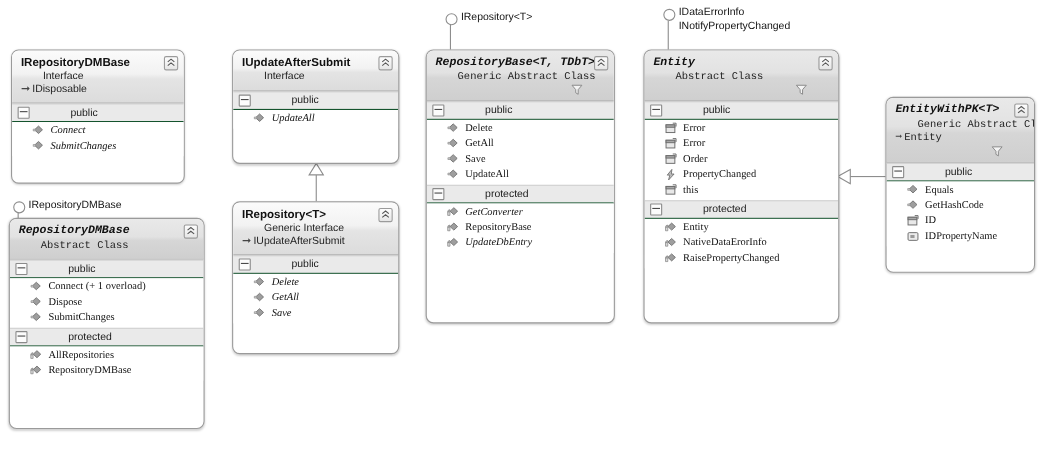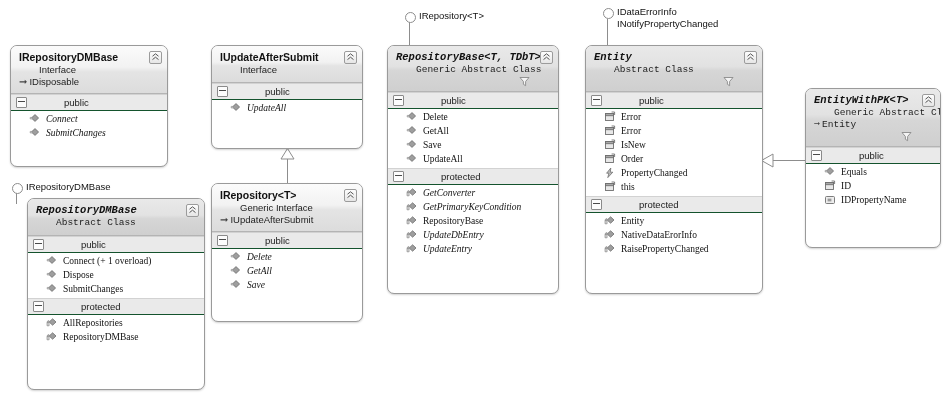--- a/index.html
+++ b/index.html
@@ -162,21 +162,21 @@
           <svg class="mi" viewBox="0 0 12 12">
               <path d="M6 1.6 L9.6 5 L6 8.4 L2.4 5 Z" fill="#9e9e9e" stroke="#6f6f6f" stroke-width=".8"></path>
               <path d="M1.2 4.4 h2.2 v1.6 h-2.2 z" fill="#d0d0d0" stroke="#8a8a8a" stroke-width=".6"></path>
             </svg>
           <span class="mtxt ital">SubmitChanges</span>
         </div>
       </div>
     </div>
   </div>
 
-  <div class="cbox" style="left:27px;top:198px;width:178px;height:192px;">
+  <div class="cbox" style="left:8px;top:198px;width:178px;height:192px;">
     <div class="chead grey" style="padding-bottom:6px;">
       <div class="ctitle ital">RepositoryDMBase</div>
       <div class="cstereo">Abstract Class</div>
       <div class="chev">
         <svg width="9" height="9" viewBox="0 0 9 9">
             <path d="M1.5 3.2 L4.5 0.8 L7.5 3.2 M1.5 6.6 L4.5 4.2 L7.5 6.6" stroke="#555" stroke-width="1" fill="none"></path>
           </svg>
       </div>
     </div>
     <div class="compart">
@@ -363,45 +363,29 @@
               <path d="M1 5.6 h2.1 v3.2 h-2.1 z" fill="#d8d8d8" stroke="#7c7c7c" stroke-width=".6"></path>
             </svg>
           <span class="mtxt ital">GetConverter</span>
         </div>
         <div class="member">
           <svg class="mi" viewBox="0 0 12 12">
               <path d="M6.6 1.8 L10 5 L6.6 8.2 L3.2 5 Z" fill="#9e9e9e" stroke="#6f6f6f" stroke-width=".8"></path>
               <path d="M1 5.6 a2 2 0 0 1 2-2 v1.2 a.9 .9 0 0 0 -.9 .9 z" fill="#c8c8c8" stroke="#7c7c7c" stroke-width=".6"></path>
               <path d="M1 5.6 h2.1 v3.2 h-2.1 z" fill="#d8d8d8" stroke="#7c7c7c" stroke-width=".6"></path>
             </svg>
-          <span class="mtxt ital">GetPrimaryKeyCondition</span>
-        </div>
-        <div class="member">
-          <svg class="mi" viewBox="0 0 12 12">
-              <path d="M6.6 1.8 L10 5 L6.6 8.2 L3.2 5 Z" fill="#9e9e9e" stroke="#6f6f6f" stroke-width=".8"></path>
-              <path d="M1 5.6 a2 2 0 0 1 2-2 v1.2 a.9 .9 0 0 0 -.9 .9 z" fill="#c8c8c8" stroke="#7c7c7c" stroke-width=".6"></path>
-              <path d="M1 5.6 h2.1 v3.2 h-2.1 z" fill="#d8d8d8" stroke="#7c7c7c" stroke-width=".6"></path>
-            </svg>
           <span class="mtxt">RepositoryBase</span>
         </div>
         <div class="member">
           <svg class="mi" viewBox="0 0 12 12">
               <path d="M6.6 1.8 L10 5 L6.6 8.2 L3.2 5 Z" fill="#9e9e9e" stroke="#6f6f6f" stroke-width=".8"></path>
               <path d="M1 5.6 a2 2 0 0 1 2-2 v1.2 a.9 .9 0 0 0 -.9 .9 z" fill="#c8c8c8" stroke="#7c7c7c" stroke-width=".6"></path>
               <path d="M1 5.6 h2.1 v3.2 h-2.1 z" fill="#d8d8d8" stroke="#7c7c7c" stroke-width=".6"></path>
             </svg>
           <span class="mtxt ital">UpdateDbEntry</span>
-        </div>
-        <div class="member">
-          <svg class="mi" viewBox="0 0 12 12">
-              <path d="M6.6 1.8 L10 5 L6.6 8.2 L3.2 5 Z" fill="#9e9e9e" stroke="#6f6f6f" stroke-width=".8"></path>
-              <path d="M1 5.6 a2 2 0 0 1 2-2 v1.2 a.9 .9 0 0 0 -.9 .9 z" fill="#c8c8c8" stroke="#7c7c7c" stroke-width=".6"></path>
-              <path d="M1 5.6 h2.1 v3.2 h-2.1 z" fill="#d8d8d8" stroke="#7c7c7c" stroke-width=".6"></path>
-            </svg>
-          <span class="mtxt ital">UpdateEntry</span>
         </div>
       </div>
     </div>
   </div>
 
   <div class="cbox" style="left:585px;top:45px;width:178px;height:249px;">
     <div class="chead grey" style="padding-bottom:2px;">
       <div class="ctitle ital">Entity</div>
       <div class="cstereo">Abstract Class</div>
       <div class="funnelrow">
@@ -429,28 +413,20 @@
             </svg>
           <span class="mtxt">Error</span>
         </div>
         <div class="member">
           <svg class="mi" viewBox="0 0 12 12">
               <rect x="1.5" y="2.5" width="8" height="7" fill="#e8e8e8" stroke="#6f6f6f" stroke-width=".9"></rect>
               <rect x="1.5" y="2.5" width="8" height="2.2" fill="#a8a8a8" stroke="#6f6f6f" stroke-width=".9"></rect>
               <path d="M7.6 1 h3 v3" stroke="#6f6f6f" stroke-width=".9" fill="none"></path>
             </svg>
           <span class="mtxt">Error</span>
-        </div>
-        <div class="member">
-          <svg class="mi" viewBox="0 0 12 12">
-              <rect x="1.5" y="2.5" width="8" height="7" fill="#e8e8e8" stroke="#6f6f6f" stroke-width=".9"></rect>
-              <rect x="1.5" y="2.5" width="8" height="2.2" fill="#a8a8a8" stroke="#6f6f6f" stroke-width=".9"></rect>
-              <path d="M7.6 1 h3 v3" stroke="#6f6f6f" stroke-width=".9" fill="none"></path>
-            </svg>
-          <span class="mtxt">IsNew</span>
         </div>
         <div class="member">
           <svg class="mi" viewBox="0 0 12 12">
               <rect x="1.5" y="2.5" width="8" height="7" fill="#e8e8e8" stroke="#6f6f6f" stroke-width=".9"></rect>
               <rect x="1.5" y="2.5" width="8" height="2.2" fill="#a8a8a8" stroke="#6f6f6f" stroke-width=".9"></rect>
               <path d="M7.6 1 h3 v3" stroke="#6f6f6f" stroke-width=".9" fill="none"></path>
             </svg>
           <span class="mtxt">Order</span>
         </div>
         <div class="member">
@@ -525,20 +501,27 @@
       <div class="members">
         <div class="member">
           <svg class="mi" viewBox="0 0 12 12">
               <path d="M6 1.6 L9.6 5 L6 8.4 L2.4 5 Z" fill="#9e9e9e" stroke="#6f6f6f" stroke-width=".8"></path>
               <path d="M1.2 4.4 h2.2 v1.6 h-2.2 z" fill="#d0d0d0" stroke="#8a8a8a" stroke-width=".6"></path>
             </svg>
           <span class="mtxt">Equals</span>
         </div>
         <div class="member">
           <svg class="mi" viewBox="0 0 12 12">
+              <path d="M6 1.6 L9.6 5 L6 8.4 L2.4 5 Z" fill="#9e9e9e" stroke="#6f6f6f" stroke-width=".8"></path>
+              <path d="M1.2 4.4 h2.2 v1.6 h-2.2 z" fill="#d0d0d0" stroke="#8a8a8a" stroke-width=".6"></path>
+            </svg>
+          <span class="mtxt">GetHashCode</span>
+        </div>
+        <div class="member">
+          <svg class="mi" viewBox="0 0 12 12">
               <rect x="1.5" y="2.5" width="8" height="7" fill="#e8e8e8" stroke="#6f6f6f" stroke-width=".9"></rect>
               <rect x="1.5" y="2.5" width="8" height="2.2" fill="#a8a8a8" stroke="#6f6f6f" stroke-width=".9"></rect>
               <path d="M7.6 1 h3 v3" stroke="#6f6f6f" stroke-width=".9" fill="none"></path>
             </svg>
           <span class="mtxt">ID</span>
         </div>
         <div class="member">
           <svg class="mi" viewBox="0 0 12 12">
               <rect x="1.5" y="2.5" width="9" height="7" fill="#ededed" stroke="#6f6f6f" stroke-width=".9" rx="1"></rect>
               <rect x="3.6" y="4.6" width="3.8" height="2.8" fill="#9a9a9a"></rect>

